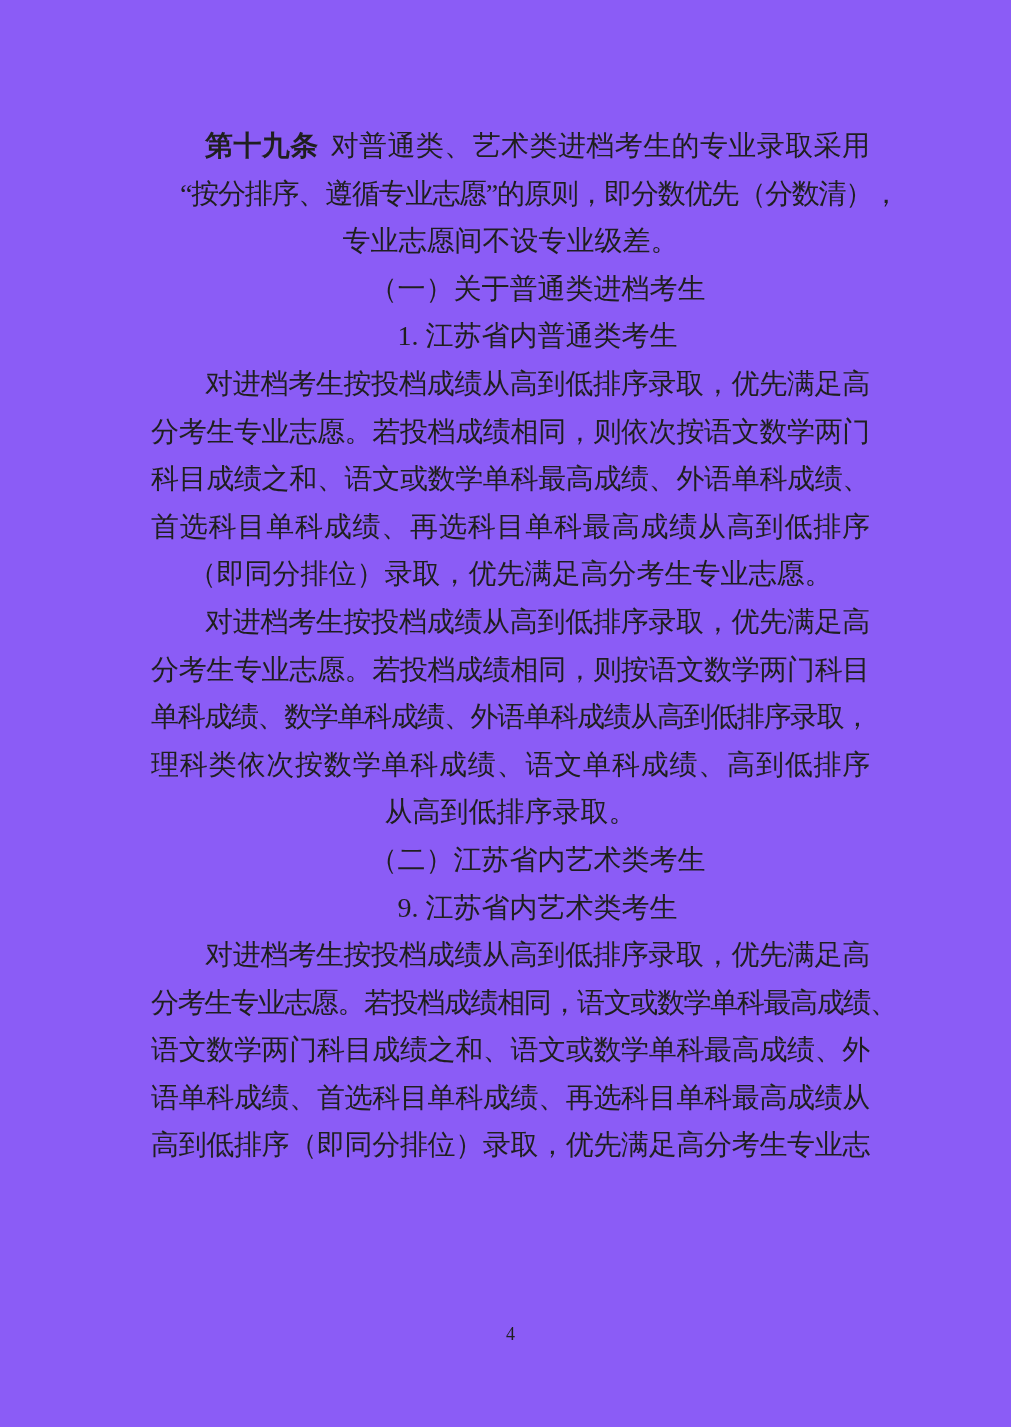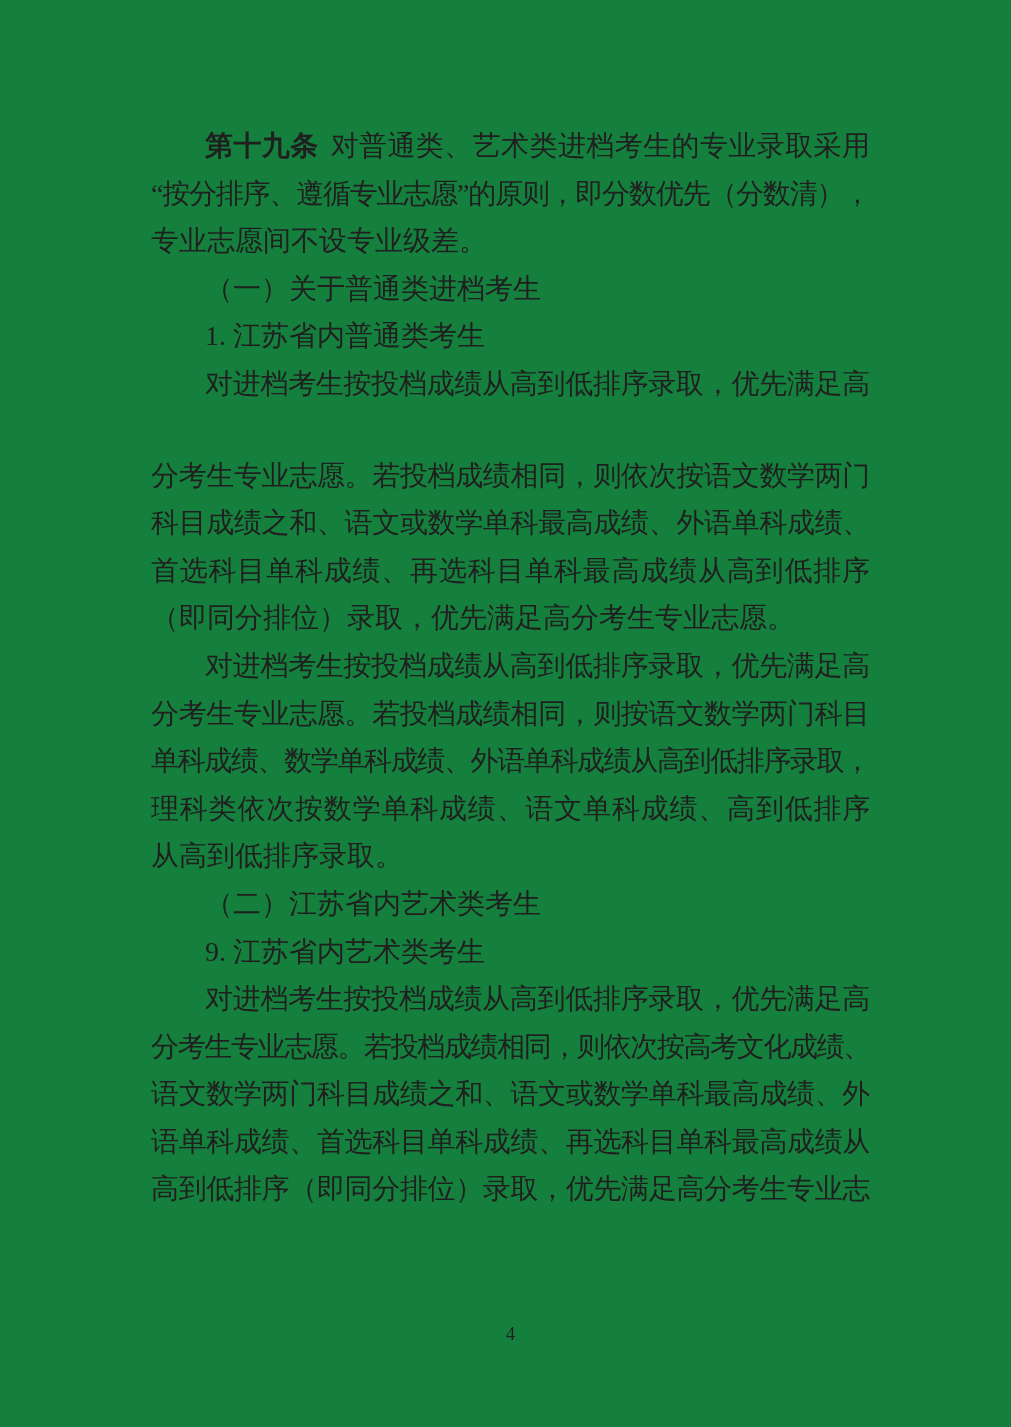--- a/index.html
+++ b/index.html
@@ -4,37 +4,37 @@
   <style>
     html, body {
       margin: 0;
       padding: 0;
       background: #ffffff;
     }
     .page {
       position: relative;
       width: 1011px;
       height: 1427px;
-      background: #15803d;
+      background: #8b5cf6;
       overflow: hidden;
       font-family: "Liberation Serif", "DejaVu Serif", serif;
       color: #1f1f1f;
     }
     .text-block {
       position: absolute;
       left: 151px;
       top: 122px;
       width: 719px;
     }
     .line {
       height: 47.6px;
       line-height: 47.6px;
       font-size: 28px;
       white-space: nowrap;
-      text-align: left;
+      text-align: center;
     }
     .line.indent {
       text-indent: 54px;
     }
     .line.justify {
       text-align: justify;
       text-align-last: justify;
     }
     .lead {
       font-weight: 700;
@@ -50,36 +50,36 @@
       line-height: 24px;
       color: #1f1f1f;
     }
   </style>
 </head>
 <body>
 
 <div class="page">
   <div class="text-block" id="text-block">
       <div class="line indent justify"><span class="lead">第十九条</span><span>对普通类、艺术类进档考生的专业录取采用</span></div>
-      <div class="line justify" style="letter-spacing: -1.21429px;"><span>“按分排序、遵循专业志愿”的原则，即分数优先（分数清），</span></div>
+      <div class="line justify" style="letter-spacing: -1.21429px; margin-left: 29px;"><span>“按分排序、遵循专业志愿”的原则，即分数优先（分数清），</span></div>
       <div class="line"><span>专业志愿间不设专业级差。</span></div>
       <div class="line indent"><span>（一）关于普通类进档考生</span></div>
       <div class="line indent"><span>1. 江苏省内普通类考生</span></div>
       <div class="line indent justify" style="letter-spacing: -0.291667px;"><span>对进档考生按投档成绩从高到低排序录取，优先满足高</span></div>
-      <div class="line justify" style="letter-spacing: -0.346154px; margin-top: 44px;"><span>分考生专业志愿。若投档成绩相同，则依次按语文数学两门</span></div>
+      <div class="line justify" style="letter-spacing: -0.346154px;"><span>分考生专业志愿。若投档成绩相同，则依次按语文数学两门</span></div>
       <div class="line justify" style="letter-spacing: -0.346154px;"><span>科目成绩之和、语文或数学单科最高成绩、外语单科成绩、</span></div>
       <div class="line justify"><span>首选科目单科成绩、再选科目单科最高成绩从高到低排序</span></div>
       <div class="line"><span>（即同分排位）录取，优先满足高分考生专业志愿。</span></div>
       <div class="line indent justify" style="letter-spacing: -0.291667px;"><span>对进档考生按投档成绩从高到低排序录取，优先满足高</span></div>
       <div class="line justify" style="letter-spacing: -0.346154px;"><span>分考生专业志愿。若投档成绩相同，则按语文数学两门科目</span></div>
       <div class="line justify" style="letter-spacing: -1.37037px;"><span>单科成绩、数学单科成绩、外语单科成绩从高到低排序录取，</span></div>
       <div class="line justify" style="letter-spacing: -0.346154px;"><span>理科类依次按数学单科成绩、语文单科成绩、高到低排序</span></div>
       <div class="line"><span>从高到低排序录取。</span></div>
       <div class="line indent"><span>（二）江苏省内艺术类考生</span></div>
       <div class="line indent"><span>9. 江苏省内艺术类考生</span></div>
       <div class="line indent justify" style="letter-spacing: -0.291667px;"><span>对进档考生按投档成绩从高到低排序录取，优先满足高</span></div>
-      <div class="line justify" style="letter-spacing: -1.37037px;"><span>分考生专业志愿。若投档成绩相同，则依次按高考文化成绩、</span></div>
+      <div class="line justify" style="letter-spacing: -1.37037px;"><span>分考生专业志愿。若投档成绩相同，语文或数学单科最高成绩、</span></div>
       <div class="line justify" style="letter-spacing: -0.346154px;"><span>语文数学两门科目成绩之和、语文或数学单科最高成绩、外</span></div>
       <div class="line justify" style="letter-spacing: -0.346154px;"><span>语单科成绩、首选科目单科成绩、再选科目单科最高成绩从</span></div>
       <div class="line justify" style="letter-spacing: -0.346154px;"><span>高到低排序（即同分排位）录取，优先满足高分考生专业志</span></div>
     </div>
   <div class="page-number">4</div>
 </div>
 
 </body></html>

